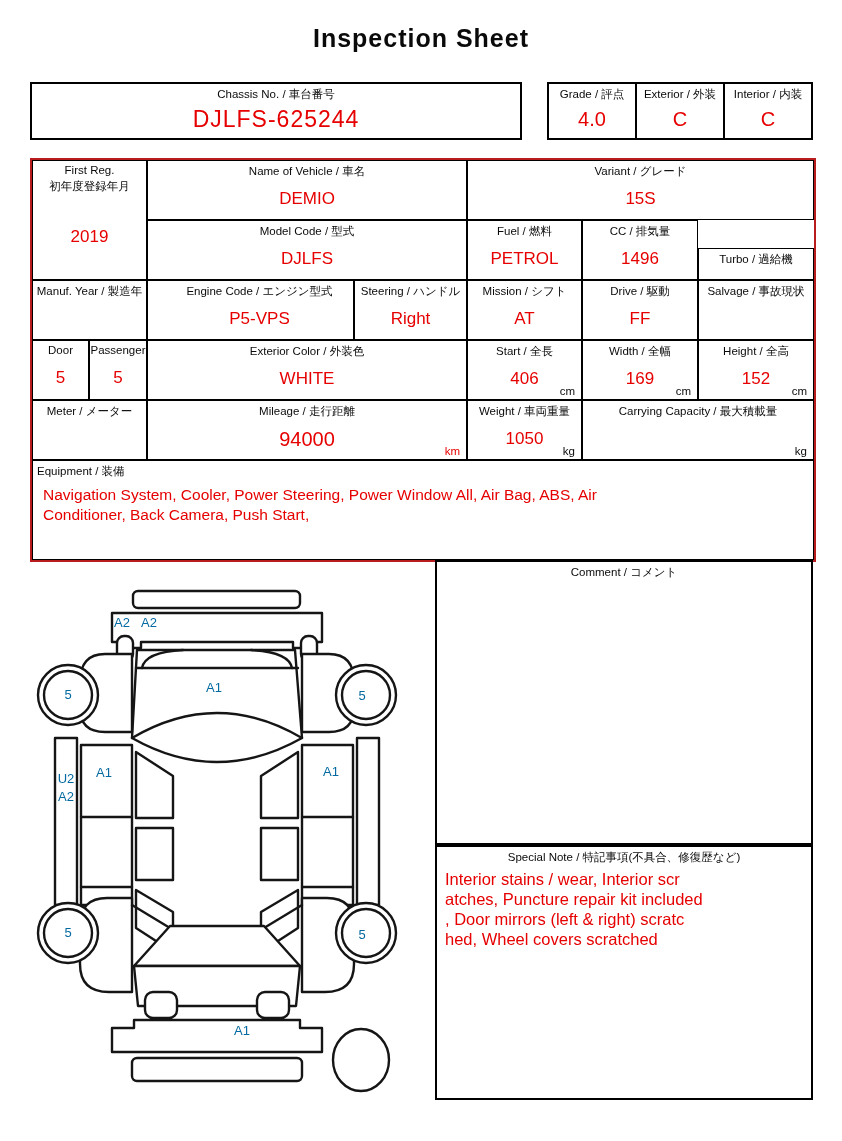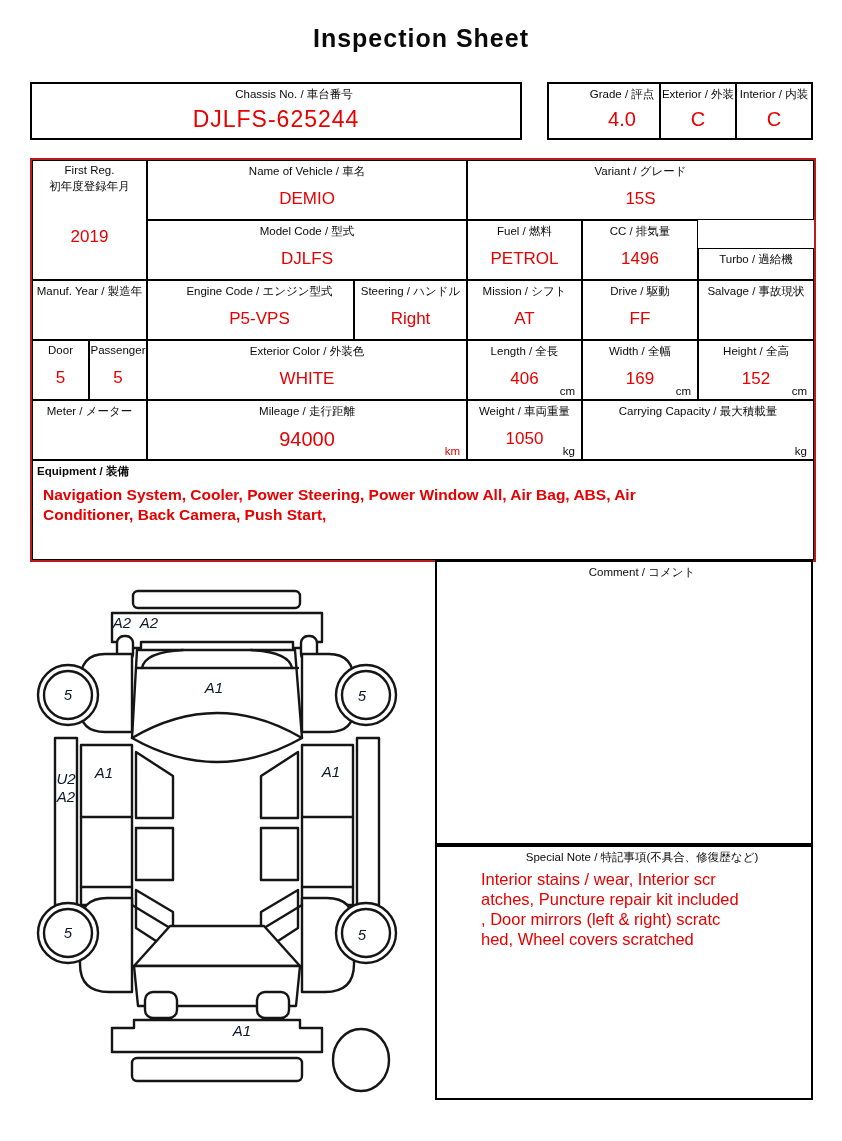--- a/index.html
+++ b/index.html
@@ -2,21 +2,21 @@
 <html><head>
 <meta charset="utf-8">
 <style>
   html,body{margin:0;padding:0;background:#fff;}
   .sheet{position:relative;width:842px;height:1141px;background:#fff;
          font-family:"Liberation Sans",sans-serif;color:#0a0a0a;overflow:hidden;}
   .red{color:#e60000;}
   .title{position:absolute;left:0;top:24px;width:100%;text-align:center;
          font-size:25px;font-weight:700;letter-spacing:1px;}
   
-  .box{position:absolute;border:2px solid #000;box-sizing:border-box;background:#fff;padding-left:36px;}
+  .box{position:absolute;border:2px solid #000;box-sizing:border-box;background:#fff;}
   .chassis{left:30px;top:82px;width:492px;height:58px;}
   .gradebox{left:547px;top:82px;width:266px;height:58px;display:flex;}
   .gradecell{flex:1;border-left:2px solid #000;position:relative;}
   .gradecell:first-child{border-left:none;border-radius:9px;}
   .lbl{display:block;text-align:center;font-size:11.5px;padding-top:3px;white-space:nowrap;}
   .bigval{position:absolute;left:0;top:22px;width:100%;text-align:center;
           font-size:23px;letter-spacing:1px;}
   .gval{position:absolute;left:0;top:24px;width:100%;text-align:center;font-size:20px;}
   
   .spec{position:absolute;left:30px;top:158px;display:grid;
@@ -35,22 +35,22 @@
                font-size:15.5px;line-height:20px;padding:6px 10px;white-space:pre-line;
                box-sizing:border-box;}
   
   .comment{left:435px;top:560px;width:378px;height:285px;}
   .special{left:435px;top:845px;width:378px;height:255px;}
   .notetext{display:block;padding:4px 8px;font-size:16.5px;line-height:20px;
             white-space:pre-line;}
   
   .diagram{position:absolute;left:33px;top:560px;width:402px;height:550px;}
   .diagram svg{position:absolute;left:0;top:0;}
-  .marker{position:absolute;transform:translate(-50%,-50%);font-size:15px;color:#0f172a;
-          white-space:nowrap;font-style:italic;}
+  .marker{position:absolute;transform:translate(-50%,-50%);font-size:13px;color:#0369a1;
+          white-space:nowrap;}
 </style>
 </head>
 <body>
 
 <div class="sheet">
 
   <div class="title">Inspection Sheet</div>
 
   <div class="box chassis">
     <span class="lbl">Chassis No. / 車台番号</span>
@@ -135,21 +135,21 @@
     </div>
     <div class="cell" style="grid-column:2;grid-row:4;">
       <span class="lbl">Passenger</span>
       <span class="val red">5</span>
     </div>
     <div class="cell" style="grid-column:3/5;grid-row:4;">
       <span class="lbl">Exterior Color / 外装色</span>
       <span class="val red">WHITE</span>
     </div>
     <div class="cell" style="grid-column:5;grid-row:4;">
-      <span class="lbl">Length / 全長</span>
+      <span class="lbl">Start / 全長</span>
       <span class="val red">406</span>
       <span class="unit">cm</span>
     </div>
     <div class="cell" style="grid-column:6;grid-row:4;">
       <span class="lbl">Width / 全幅</span>
       <span class="val red">169</span>
       <span class="unit">cm</span>
     </div>
     <div class="cell" style="grid-column:7;grid-row:4;">
       <span class="lbl">Height / 全高</span>
@@ -170,21 +170,21 @@
       <span class="lbl">Weight / 車両重量</span>
       <span class="val red">1050</span>
       <span class="unit">kg</span>
     </div>
     <div class="cell" style="grid-column:6/8;grid-row:5;">
       <span class="lbl">Carrying Capacity / 最大積載量</span>
       <span class="val red"></span>
       <span class="unit">kg</span>
     </div>
 
-    <div class="cell eqcell" style="grid-column:1/8;grid-row:6;font-weight:bold;">
+    <div class="cell eqcell" style="grid-column:1/8;grid-row:6;">
       <span class="lbl">Equipment / 装備</span>
       <span class="val red">Navigation System, Cooler, Power Steering, Power Window  All, Air Bag, ABS, Air
 Conditioner, Back Camera, Push Start,</span>
     </div>
   </div>
 
   <div class="diagram">
     <svg width="402" height="550" viewBox="0 0 402 550">
       <g fill="#ffffff" stroke="#151515" stroke-width="2.4" stroke-linejoin="round" stroke-linecap="round">
 

